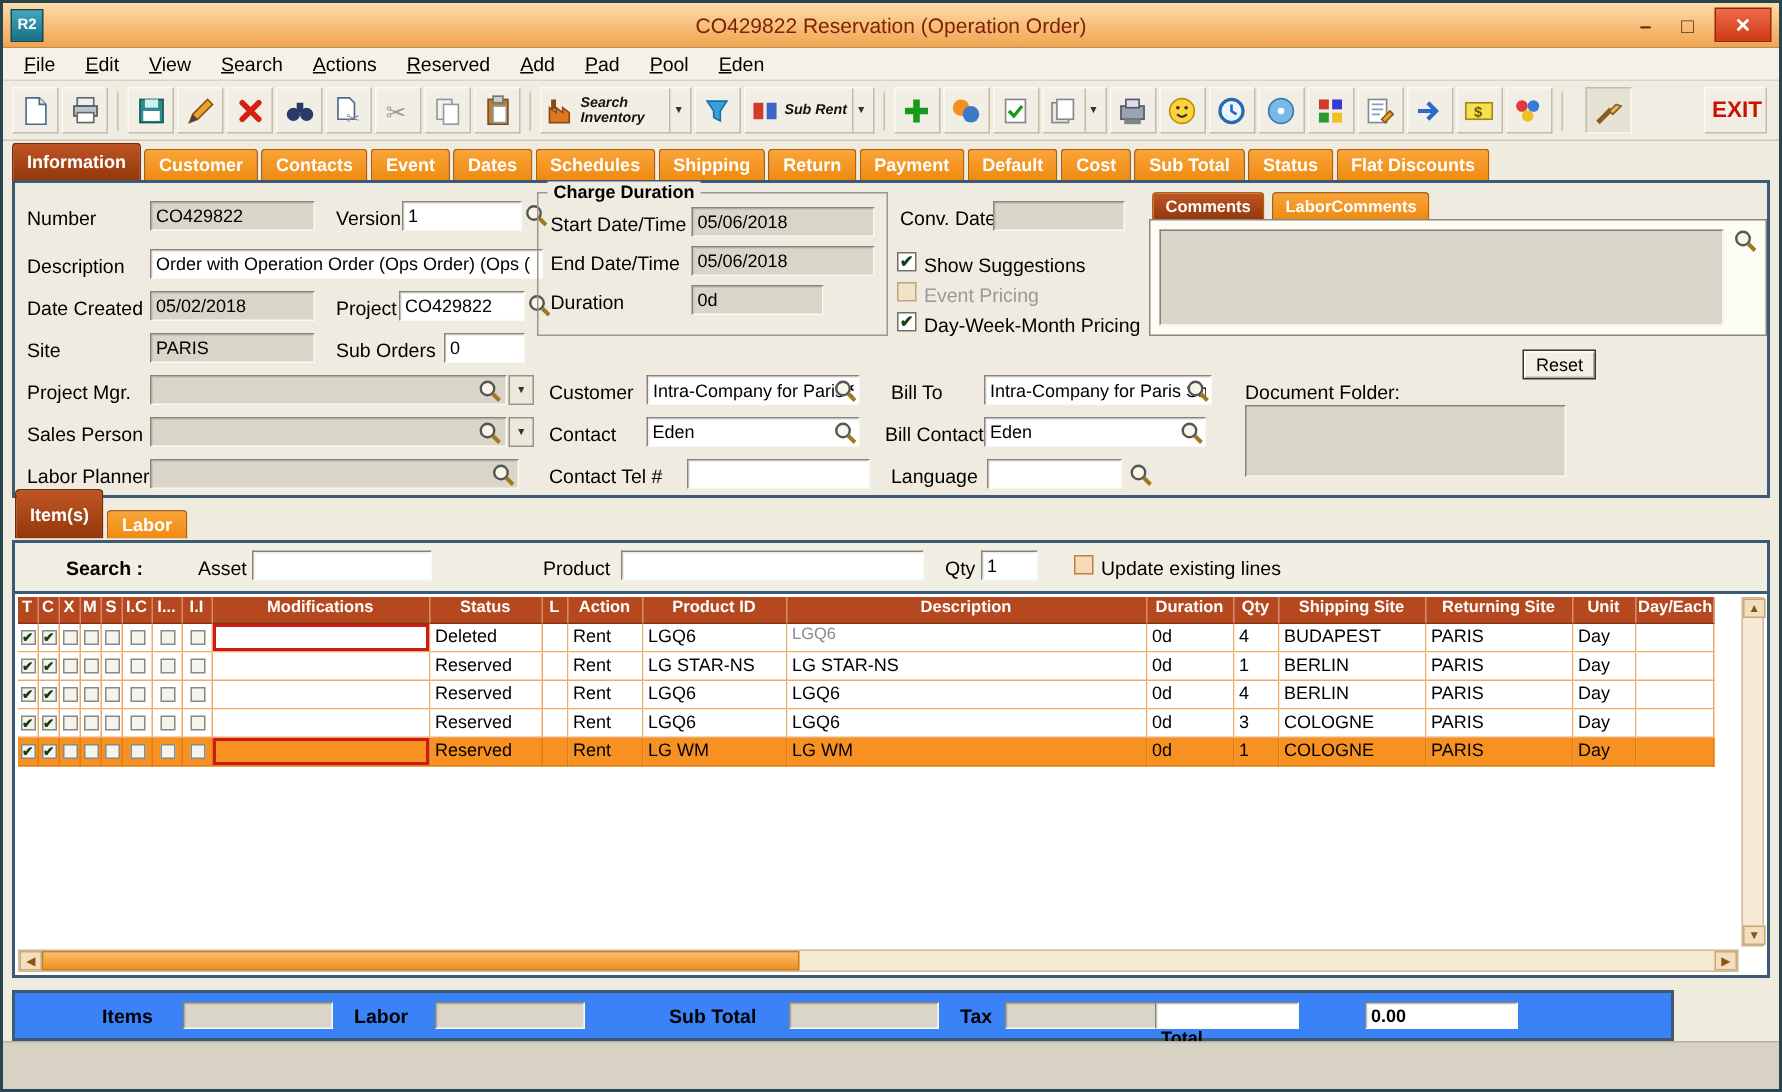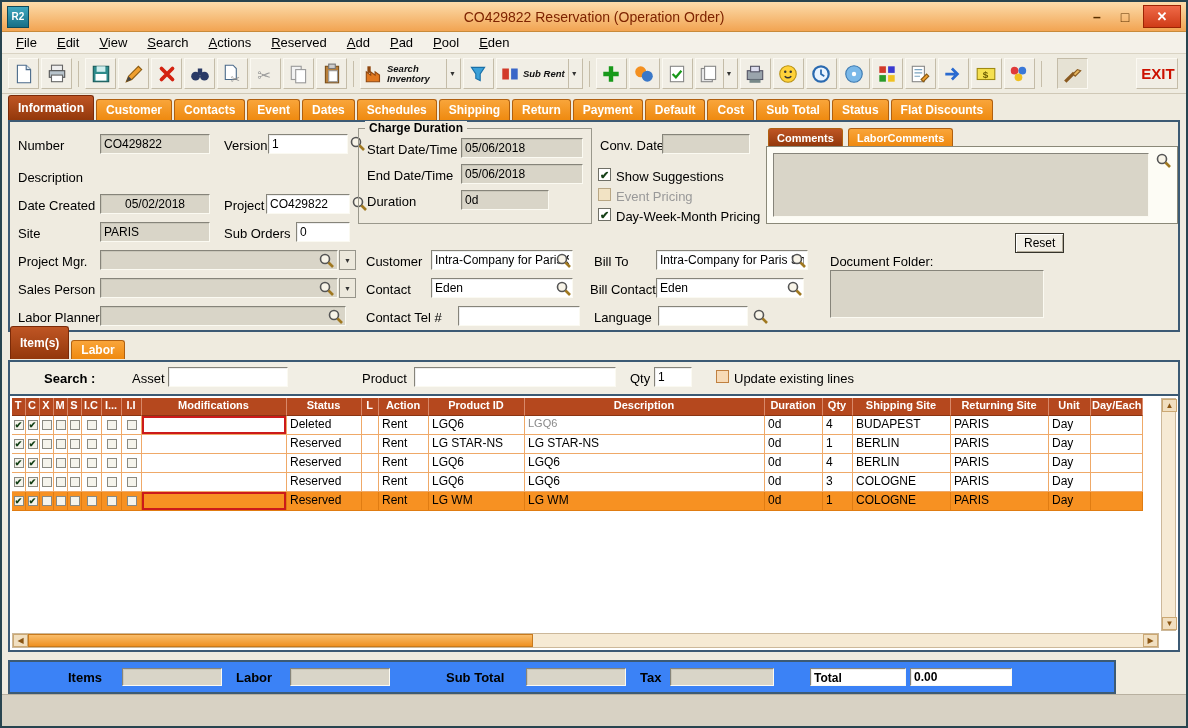--- a/index.html
+++ b/index.html
@@ -380,23 +380,24 @@
     <span class="lbl" style="left:8px;top:16px">Number</span>
     <input class="fld ro" style="left: 90px; top: 12px; width: 110px;" value="CO429822">
     <span class="lbl" style="left:214px;top:16px">Version</span>
     <input class="fld" style="left: 258px; top: 12px; width: 80px;" value="1">
     <span class="mag" style="left:339px;top:13px"><svg viewBox="0 0 17 17">
           <circle cx="7" cy="7" r="4.5" fill="#f8f4e8" stroke="#555" stroke-width="1.6"></circle>
           <line x1="10.5" y1="10.5" x2="15" y2="15" stroke="#a07820" stroke-width="2.6"></line>
         </svg></span>
 
     <span class="lbl" style="left:8px;top:48px">Description</span>
+    <input class="fld" style="left: 90px; top: 44px; width: 262px;" value="Order with Operation Order (Ops Order) (Ops (">
 
     <span class="lbl" style="left:8px;top:76px">Date Created</span>
-    <input class="fld ro" style="left: 90px; top: 72px; width: 110px; text-align: center;" value="05/02/2018">
+    <input class="fld ro" style="left: 90px; top: 72px; width: 110px;" value="05/02/2018">
     <span class="lbl" style="left:214px;top:76px">Project</span>
     <input class="fld" style="left: 256px; top: 72px; width: 84px;" value="CO429822">
     <span class="mag" style="left:341px;top:73px"><svg viewBox="0 0 17 17">
           <circle cx="7" cy="7" r="4.5" fill="#f8f4e8" stroke="#555" stroke-width="1.6"></circle>
           <line x1="10.5" y1="10.5" x2="15" y2="15" stroke="#a07820" stroke-width="2.6"></line>
         </svg></span>
 
     <span class="lbl" style="left:8px;top:104px">Site</span>
     <input class="fld ro" style="left: 90px; top: 100px; width: 110px;" value="PARIS">
     <span class="lbl" style="left:214px;top:104px">Sub Orders</span>
@@ -742,18 +743,18 @@
 
   <div class="panel summary">
     <span class="lbl b" style="left:58px;top:8px">Items</span>
     <input class="fld ro" style="left: 112px; top: 6px; width: 100px; height: 18px;" value="">
     <span class="lbl b" style="left:226px;top:8px">Labor</span>
     <input class="fld ro" style="left: 280px; top: 6px; width: 100px; height: 18px;" value="">
     <span class="lbl b" style="left:436px;top:8px">Sub Total</span>
     <input class="fld ro" style="left: 516px; top: 6px; width: 100px; height: 18px;" value="">
     <span class="lbl b" style="left:630px;top:8px">Tax</span>
     <input class="fld ro" style="left: 660px; top: 6px; width: 104px; height: 18px;" value="">
-    <div class="fld" style="left:800px;top:6px;width:96px;height:18px;text-align:left;font-weight:bold;padding-top:2px">Total</div>
+    <div class="fld" style="left:760px;top:6px;width:96px;height:18px;text-align:left;font-weight:bold;padding-top:16px">Total</div>
     <input class="fld" style="left: 900px; top: 6px; width: 102px; height: 18px; font-weight: bold;" value="0.00">
   </div>
 
   <div class="bottom-strip"></div>
 </div>
 
 </body></html>

